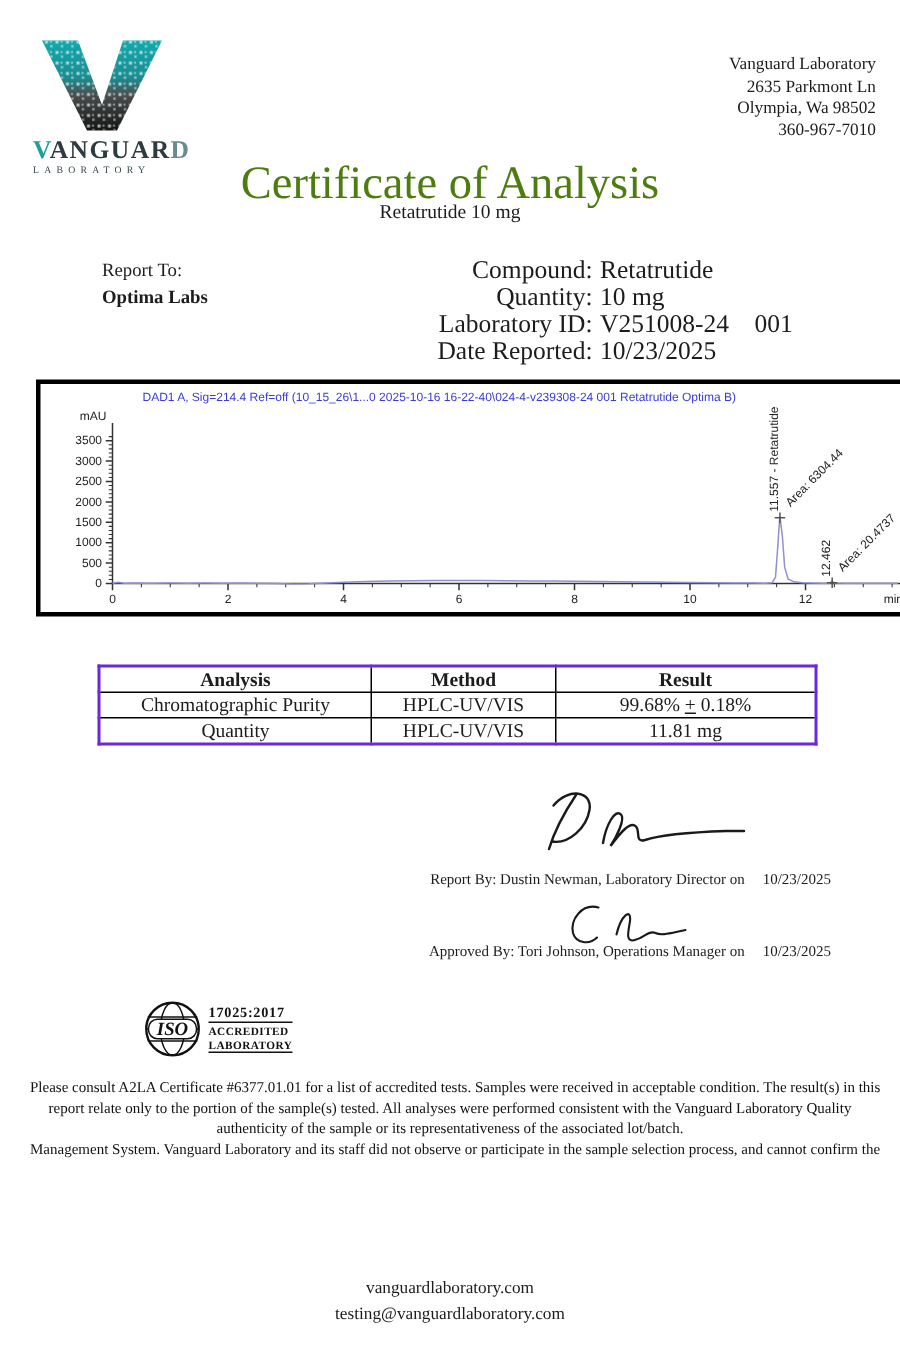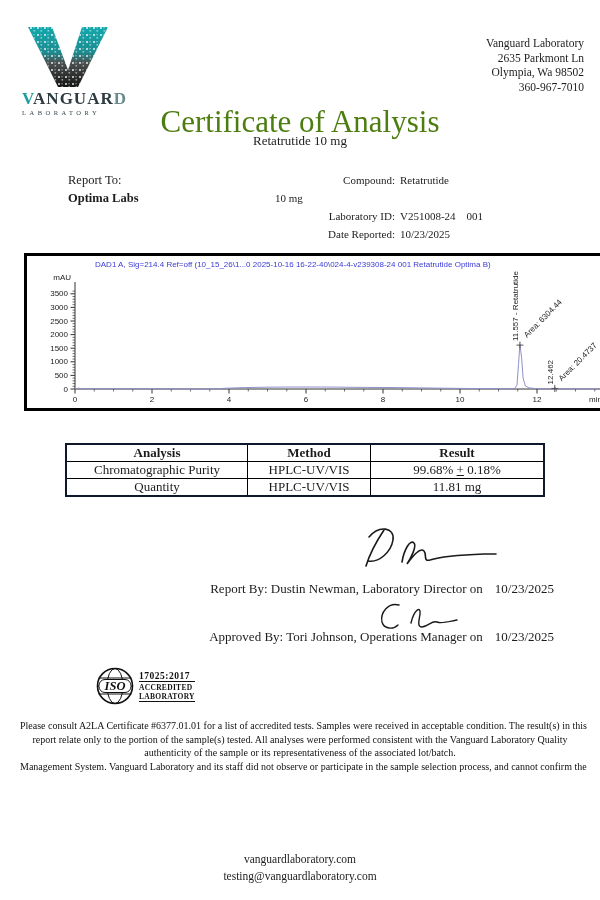--- a/index.html
+++ b/index.html
@@ -13,41 +13,41 @@
   .logo-wordmark{font-weight:bold; font-size:17px; letter-spacing:1px; color:#2e3b40; margin-top:-3px;}
   .logo-wordmark .tealA{color:#1f9e9e;}
   .logo-wordmark .tealB{color:#6a8b8d;}
   .logo-sub{font-size:6.5px; letter-spacing:3.5px; color:#37474d; margin-top:0px;}
   .address{position:absolute; right:16px; top:36px; text-align:right; font-size:11.5px; line-height:14.5px; color:#1c1c1c;}
   .doc-title{position:absolute; left:0; top:104px; width:100%; text-align:center; font-size:31px; color:#4d7c0f;}
   .doc-subtitle{position:absolute; left:0; top:133px; width:100%; text-align:center; font-size:13px;}
   
   .report-to{position:absolute; left:68px; top:171px; font-size:12.5px; line-height:18px;}
   .report-to .name{font-weight:bold;}
-  .info-grid{position:absolute; left:270px; top:171px; font-size:11px; line-height:18px;}
+  .info-grid{position:absolute; left:270px; top:171px; font-size:17px; line-height:18px;}
   .info-row{display:flex;}
   .info-label{width:125px; text-align:right;}
   .info-value{margin-left:5px; white-space:pre;}
   
   .chrom-box{position:absolute; left:24px; top:253px; width:585px; height:158px; border:3px solid #000; box-sizing:border-box; background:#fff;}
   .chrom-box svg{display:block;}
   .chrom-header{font:8px "Liberation Sans", sans-serif; fill:#3a3ad6;}
   .axlbl{font:8px "Liberation Sans", sans-serif; fill:#222;}
   .peaklbl{font:8px "Liberation Sans", sans-serif; fill:#222;}
   
   .results-table{position:absolute; left:65px; top:443px; border-collapse:collapse; font-size:13px;}
   .results-table th,.results-table td{border:1px solid #000; text-align:center; padding:0 6px; height:16px;}
-  .results-table{border:2px solid #0f172a;}
+  .results-table{border:2px solid #6d28d9;}
   .results-table th{font-weight:bold;}
   .col-analysis{width:168px;} .col-method{width:110px;} .col-result{width:160px;}
   .pm{text-decoration:underline;}
   
   .sig1{position:absolute; left:352px; top:520px;}
   .sig2{position:absolute; left:373px; top:596px;}
-  .sig-line{position:absolute; right:46px; font-size:13px; white-space:nowrap;}
+  .sig-line{position:absolute; right:46px; font-size:10px; white-space:nowrap;}
   .sig-line .date{margin-left:12px;}
   .line-report{top:581px;} .line-approved{top:629px;}
   
   .iso-block{position:absolute; left:95px; top:666px; display:flex; align-items:center;}
   .iso-text{margin-left:4px; font-family:"Liberation Serif", serif; color:#111;}
   .iso-standard{font-weight:bold; font-size:9.5px; border-bottom:1.5px solid #111; letter-spacing:0.5px;}
   .iso-accredited{font-weight:bold; font-size:7.5px; letter-spacing:0.3px; margin-top:1px;}
   .iso-laboratory{font-weight:bold; font-size:7.5px; letter-spacing:0.3px; border-bottom:1.5px solid #111;}
   
   .disclaimer{position:absolute; left:20px; top:719px; width:560px; text-align:center; font-size:10px; line-height:13.6px; color:#111;}
@@ -95,20 +95,21 @@
     <div>Report To:</div>
     <div class="name">Optima Labs</div>
   </div>
 
   <div class="info-grid">
     <div class="info-row">
       <div class="info-label">Compound:</div>
       <div class="info-value">Retatrutide</div>
     </div>
     <div class="info-row">
+      <div class="info-label">Quantity:</div>
       <div class="info-value">10 mg</div>
     </div>
     <div class="info-row">
       <div class="info-label">Laboratory ID:</div>
       <div class="info-value">V251008-24    001</div>
     </div>
     <div class="info-row">
       <div class="info-label">Date Reported:</div>
       <div class="info-value">10/23/2025</div>
     </div>

